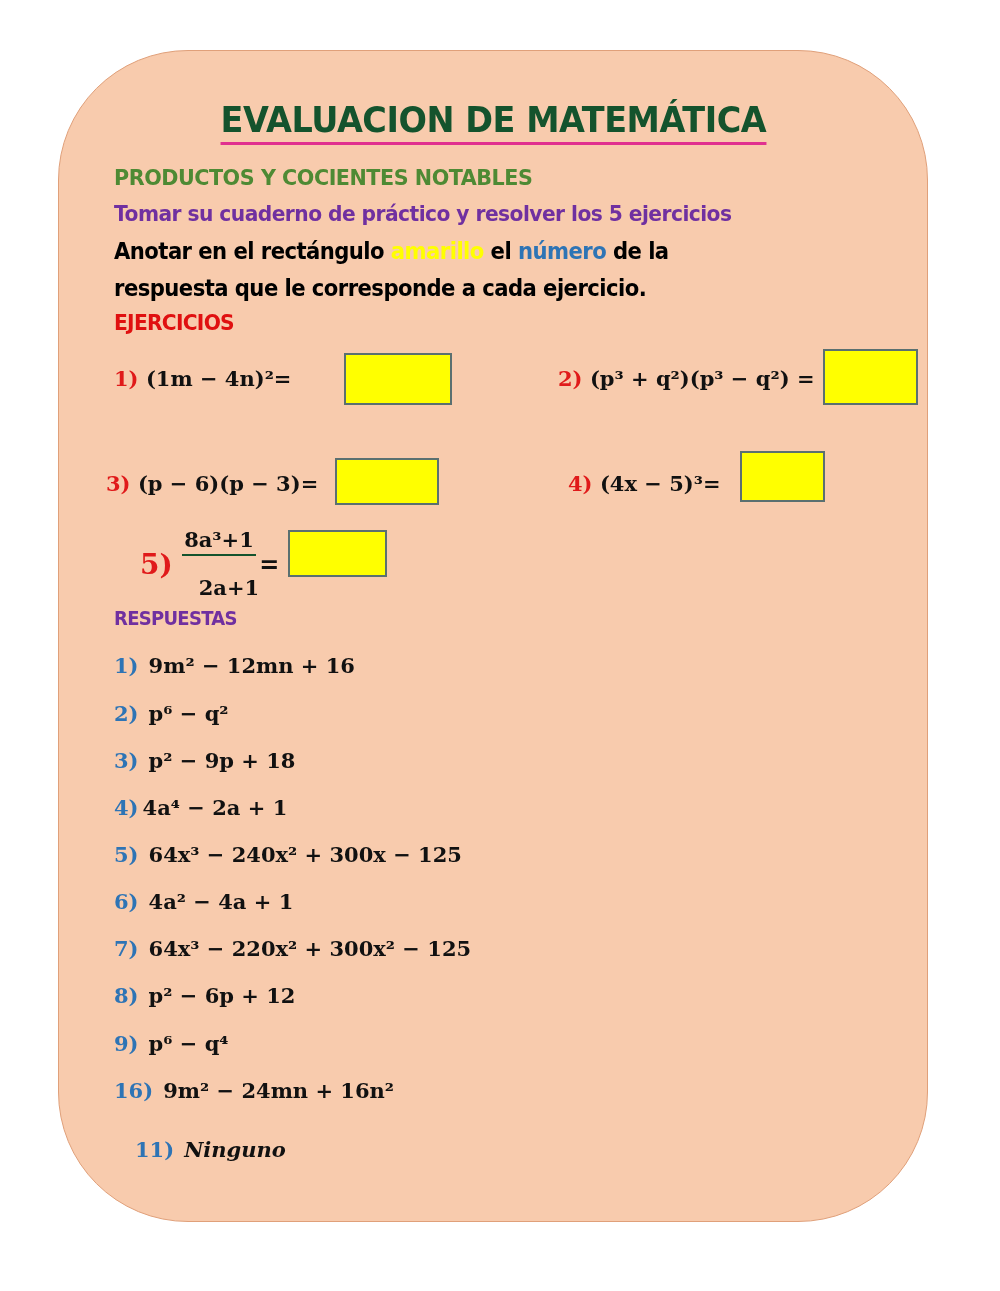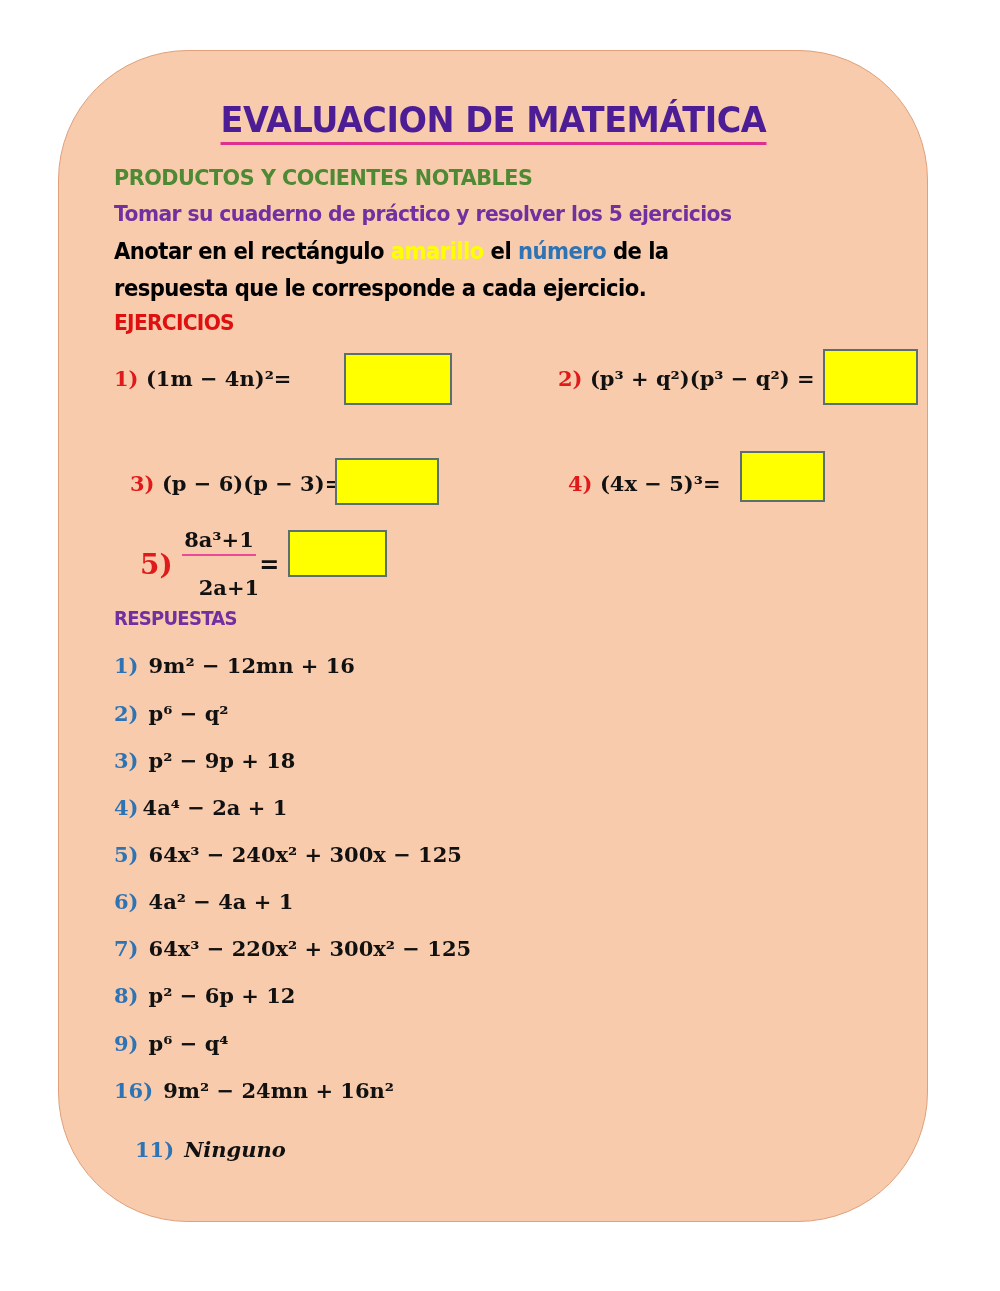--- a/index.html
+++ b/index.html
@@ -17,21 +17,21 @@
 
     .abs { position: absolute; white-space: nowrap; }
 
     .title {
       left: 0; width: 986px; top: 98px;
       text-align: center;
       font-family: "DejaVu Sans", sans-serif;
       font-weight: bold;
       font-size: 36px;
       letter-spacing: -0.5px;
-      color: #4c1d95;
+      color: #14532d;
     }
     .title span {
       display: inline-block;
       border-bottom: 3px solid #e0308f;
       line-height: 44px;
       transform: scaleX(0.93);
     }
 
     .subtitle {
       left: 114px; top: 165px;
@@ -95,21 +95,21 @@
       cursor: text;
     }
 
     .frac {
       display: inline-flex;
       flex-direction: column;
       align-items: center;
       vertical-align: middle;
       font-size: 21px;
     }
-    .frac .top { border-bottom: 2px solid #ec4899; padding: 0 2px 1px; line-height: 26px; }
+    .frac .top { border-bottom: 2px solid #14532d; padding: 0 2px 1px; line-height: 26px; }
     .frac .bot { line-height: 28px; padding-top: 18px; margin-left: 20px; }
 
     .section-resp {
       left: 114px; top: 606px;
       font-family: "DejaVu Sans", sans-serif;
       font-weight: bold;
       font-size: 20px;
       color: #7030a0;
       letter-spacing: -0.8px;
       transform: scaleX(0.9);
@@ -148,21 +148,21 @@
   <span>(1m − 4n)²=</span>
 </div>
 <div class="answer-box" style="left:344px; top:353px; width:108px; height:52px;"></div>
 
 <div class="abs exercise" style="left:558px; top:366px;">
   <span class="num">2)</span>
   <span>(p³ + q²)(p³ − q²) =</span>
 </div>
 <div class="answer-box" style="left:823px; top:349px; width:95px; height:56px;"></div>
 
-<div class="abs exercise" style="left:130px; top:471px;">
+<div class="abs exercise" style="left:106px; top:471px;">
   <span class="num">3)</span>
   <span>(p − 6)(p − 3)=</span>
 </div>
 <div class="answer-box" style="left:335px; top:458px; width:104px; height:47px;"></div>
 
 <div class="abs exercise" style="left:568px; top:471px;">
   <span class="num">4)</span>
   <span>(4x − 5)³=</span>
 </div>
 <div class="answer-box" style="left:740px; top:451px; width:85px; height:51px;"></div>

